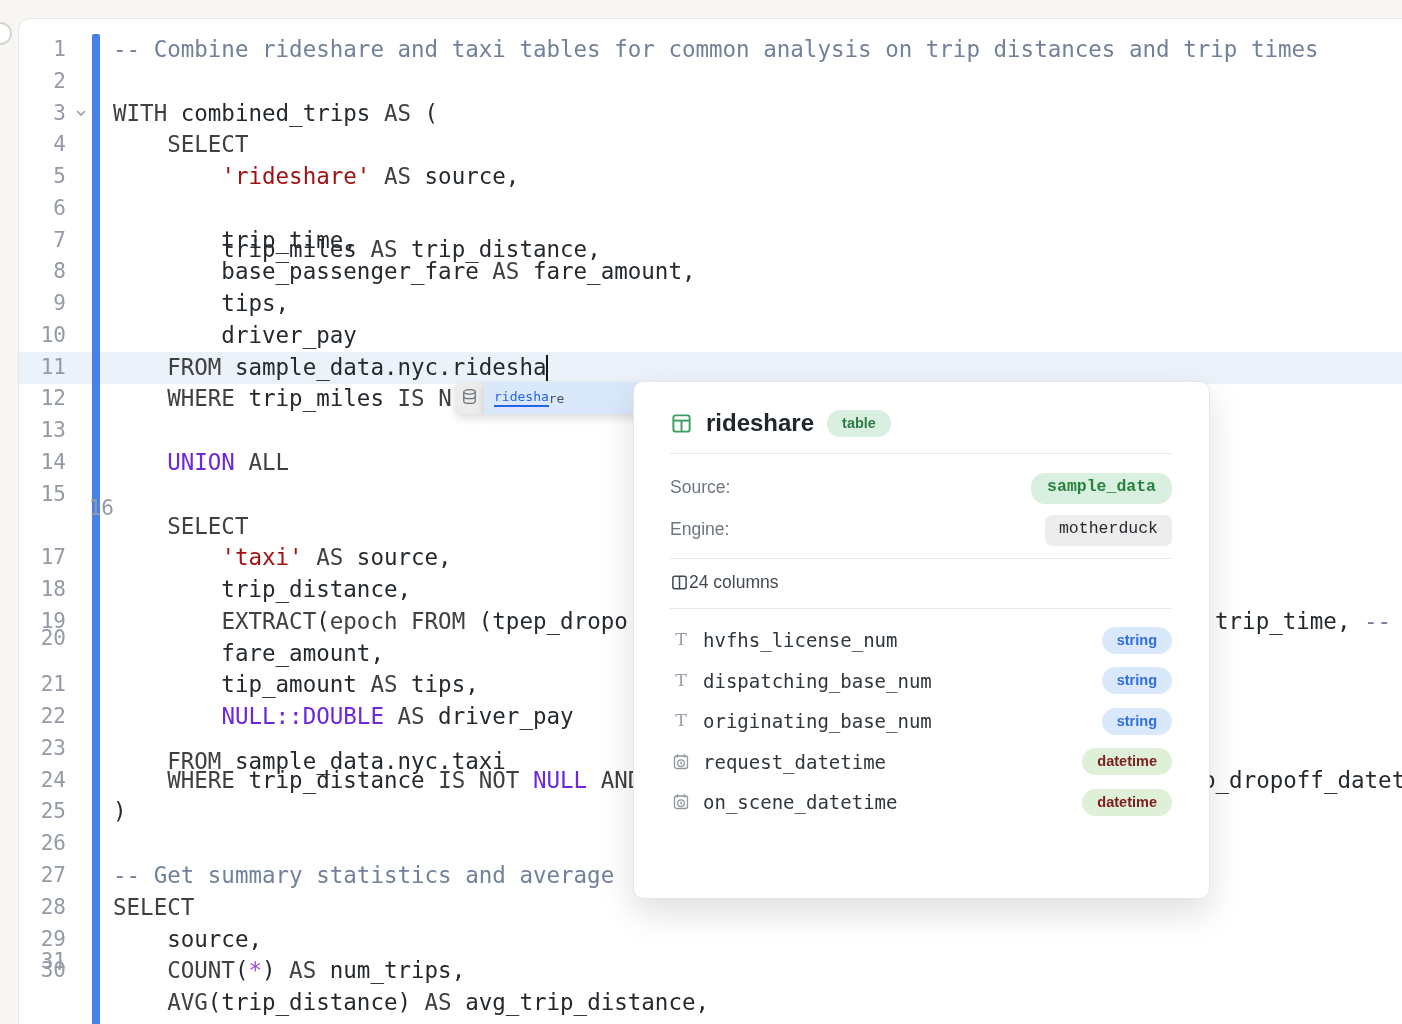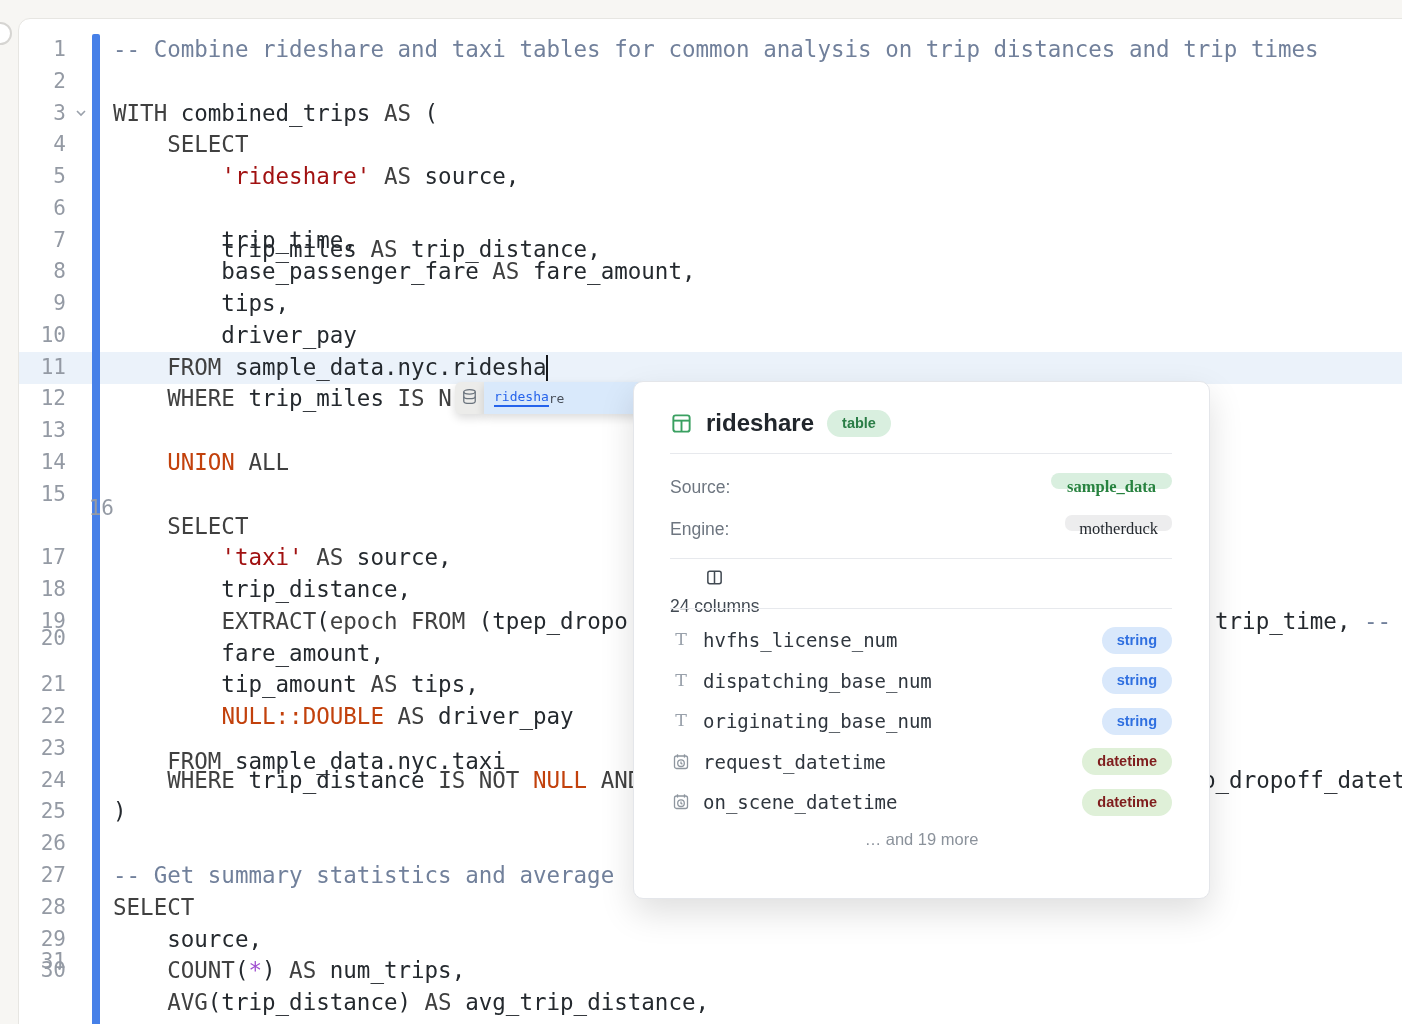--- a/index.html
+++ b/index.html
@@ -18,21 +18,21 @@
   .gutter-num{position:absolute;left:18px;width:48px;text-align:right;
     font-family:"DejaVu Sans Mono",monospace;font-size:21px;color:#949aa4;z-index:3;}
   .fold{position:absolute;left:72px;width:18px;z-index:3;display:flex;align-items:center;justify-content:center;}
   .code-line,.code-frag{position:absolute;font-family:"DejaVu Sans Mono",monospace;
     font-size:22.5px;white-space:pre;z-index:3;color:#24292e;}
   .code-line{left:113px;}
   .gutter-num,.fold,.code-line,.code-frag{height:31.77px;line-height:31.77px;}
   .tk-kw{color:#404040;}
   .tk-str{color:#a11111;}
   .tk-com{color:#71809b;}
-  .tk-grn{color:#c2410c;}
+  .tk-grn{color:#6d28d9;}
   .tk-id{color:#24292e;}
   .tk-op{color:#a04fd0;}
   .cursor{position:absolute;left:546px;top:355px;width:2px;height:26px;background:#15181c;z-index:4;}
 
   
   .ac-icon{position:absolute;left:455px;top:382px;width:29px;height:32px;background:#ececea;
     border-radius:6px 0 0 6px;display:flex;align-items:center;justify-content:center;z-index:6;
     box-shadow:0 4px 10px rgba(0,0,0,.14);}
   .ac-item{position:absolute;left:484px;top:382px;width:149px;height:32px;background:#d9e9fb;
     display:flex;align-items:center;padding-left:10px;z-index:6;cursor:pointer;
@@ -42,26 +42,26 @@
 
   
   .popup{position:absolute;left:633px;top:381px;width:575px;height:516px;background:#fff;
     border:1px solid #e4e6ea;border-radius:10px;box-shadow:0 14px 34px rgba(0,0,0,.13);z-index:7;}
   .p-header{position:absolute;left:36px;top:27px;display:flex;align-items:center;gap:13px;}
   .p-title{font-size:24px;font-weight:bold;color:#21262c;}
   .p-badge{background:#d9efdf;color:#2a7d46;font-weight:bold;font-size:14.5px;height:27px;
     line-height:27px;padding:0 15px;border-radius:14px;}
   .p-div{position:absolute;left:36px;right:37px;height:1px;background:#e7e9ed;}
   .p-label{position:absolute;left:36px;font-size:17.5px;color:#6e7680;height:28px;line-height:28px;}
-  .p-pill{position:absolute;right:37px;height:16px;line-height:28px;border-radius:14px;
-    font-family:Liberation Serif, serif;font-size:16.5px;padding:0 16px;}
+  .p-pill{position:absolute;right:37px;height:31px;line-height:28px;border-radius:14px;
+    font-family:Liberation Mono, monospace;font-size:16.5px;padding:0 16px;}
   .p-pill.green{background:#d9efdf;color:#27823f;font-weight:bold;}
   .p-pill.gray{background:#ededee;color:#24292f;border-radius:7px;padding:0 14px;}
-  .p-colcount{position:absolute;left:36px;top:186px;height:28px;display:flex;gap:9px;
-    align-items:center;font-size:17.5px;color:#424a53;flex-direction:column;}
+  .p-colcount{position:absolute;left:36px;top:186px;height:28px;display:flex;
+    align-items:center;font-size:17.5px;color:#424a53;}
   .p-colrow{position:absolute;left:36px;right:37px;height:28px;display:flex;align-items:center;}
   .p-colicon{width:22px;display:flex;justify-content:center;margin-right:11px;}
   .t-icon{font-family:"DejaVu Serif",serif;color:#99a1ab;font-size:17.5px;line-height:1;}
   .p-colname{font-family:"DejaVu Sans Mono",monospace;font-size:19px;color:#2f363e;}
   .p-colbadge{margin-left:auto;height:27px;line-height:27px;border-radius:14px;font-size:14.5px;
     font-weight:bold;padding:0 15px;}
   .badge-string{background:#d9e8fb;color:#2f6fe0;}
   .badge-datetime{background:#dff0d8;color:#7f1d1d;}
   .p-more{position:absolute;left:0;right:0;top:448px;text-align:center;color:#8b929b;font-size:16.5px;}
 </style>
@@ -239,14 +239,13 @@
             <line x1="12.5" y1="1.3" x2="12.5" y2="4.6"></line>
             <circle cx="9" cy="10.2" r="3.3"></circle>
             <path d="M9 8.6v1.8l1.4.9"></path>
           </svg>
         </div>
         <div class="p-colname">on_scene_datetime</div>
         <div class="p-colbadge badge-datetime">datetime</div>
       </div>
     </div>
 
-  <div class="p-more">… and 19 more</div>
 </div>
 
 </body></html>

